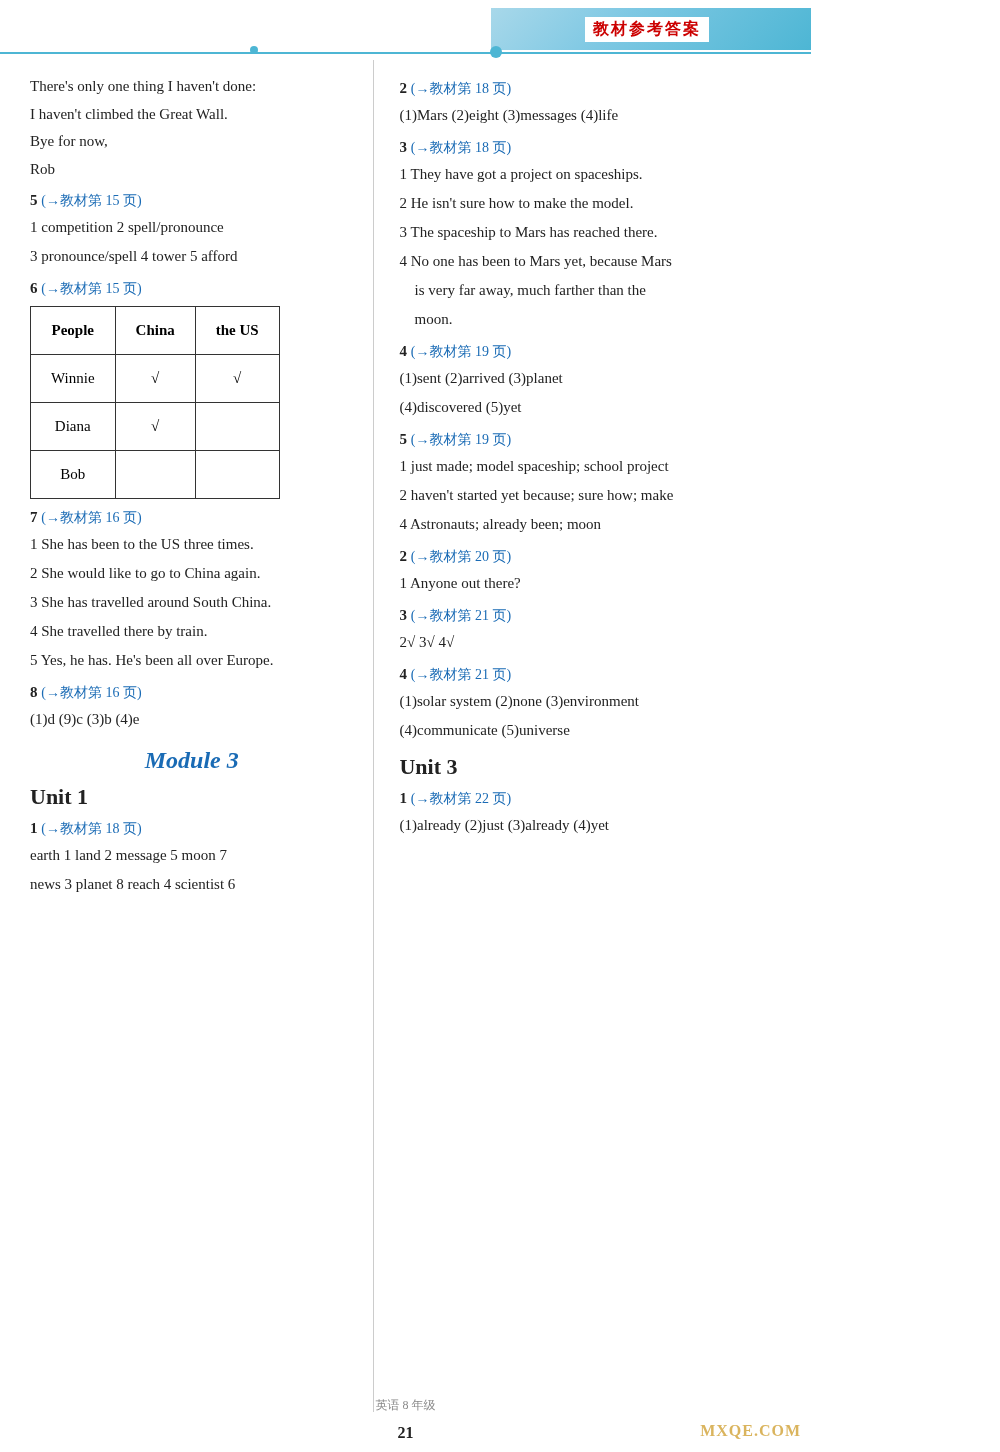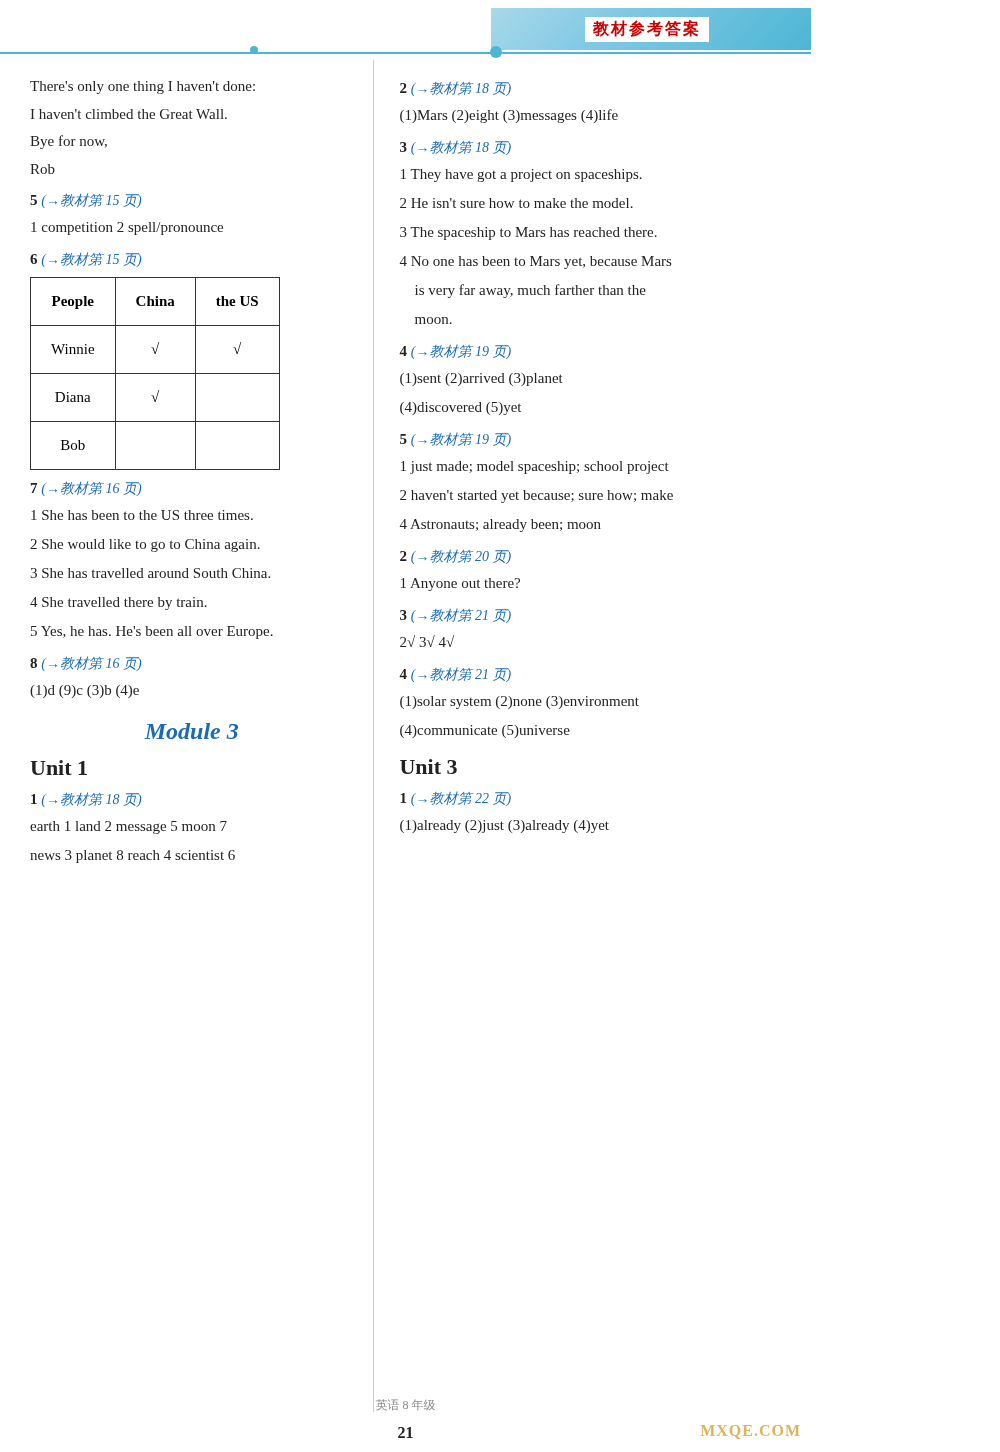--- a/index.html
+++ b/index.html
@@ -174,21 +174,20 @@
     }
     .bottom-label-right {
       font-size: 12px;
       color: #888;
     }
     .small-indent {
       margin-left: 15px;
     }
     .blue-ref {
       color: #1a6bb5;
-      font-style: italic;
     }
     .mt10 { margin-top: 10px; }
   </style>
 </head>
 <body>
 
 <div class="page-container">
 
   <div class="top-bar">
     <div class="top-bar-blue">
@@ -206,20 +205,21 @@
       <p class="text-line" style="margin-top:4px;">There's only one thing I haven't done:</p>
       <p class="text-line">I haven't climbed the Great Wall.</p>
       <p class="text-line">Bye for now,</p>
       <p class="text-line">Rob</p>
 
       <div class="mt10">
         <p class="section-num">
           <span>5 </span><span class="page-ref blue-ref">(→教材第 15 页)</span>
         </p>
         <p class="answer-line">1 competition  2 spell/pronounce</p>
+        <p class="answer-line">3 pronounce/spell  4 tower  5 afford</p>
       </div>
 
       <div class="mt10">
         <p class="section-num">
           <span>6 </span><span class="page-ref blue-ref">(→教材第 15 页)</span>
         </p>
         <table class="answer-table">
           <tbody>
               <tr>
             <th>People</th>

